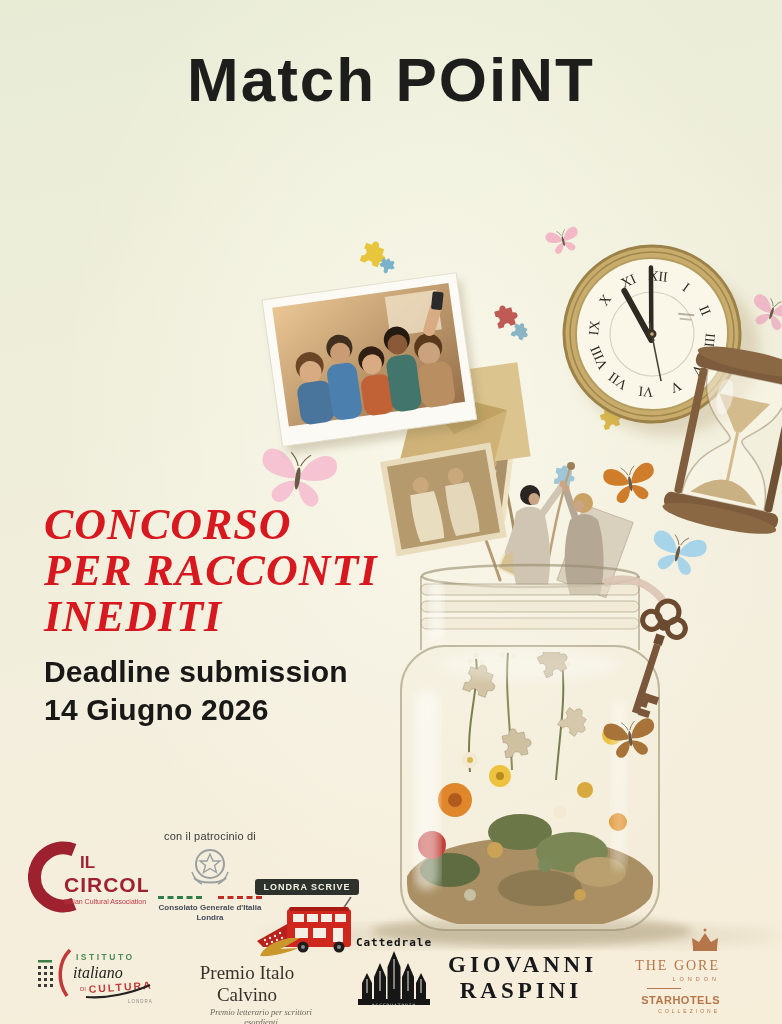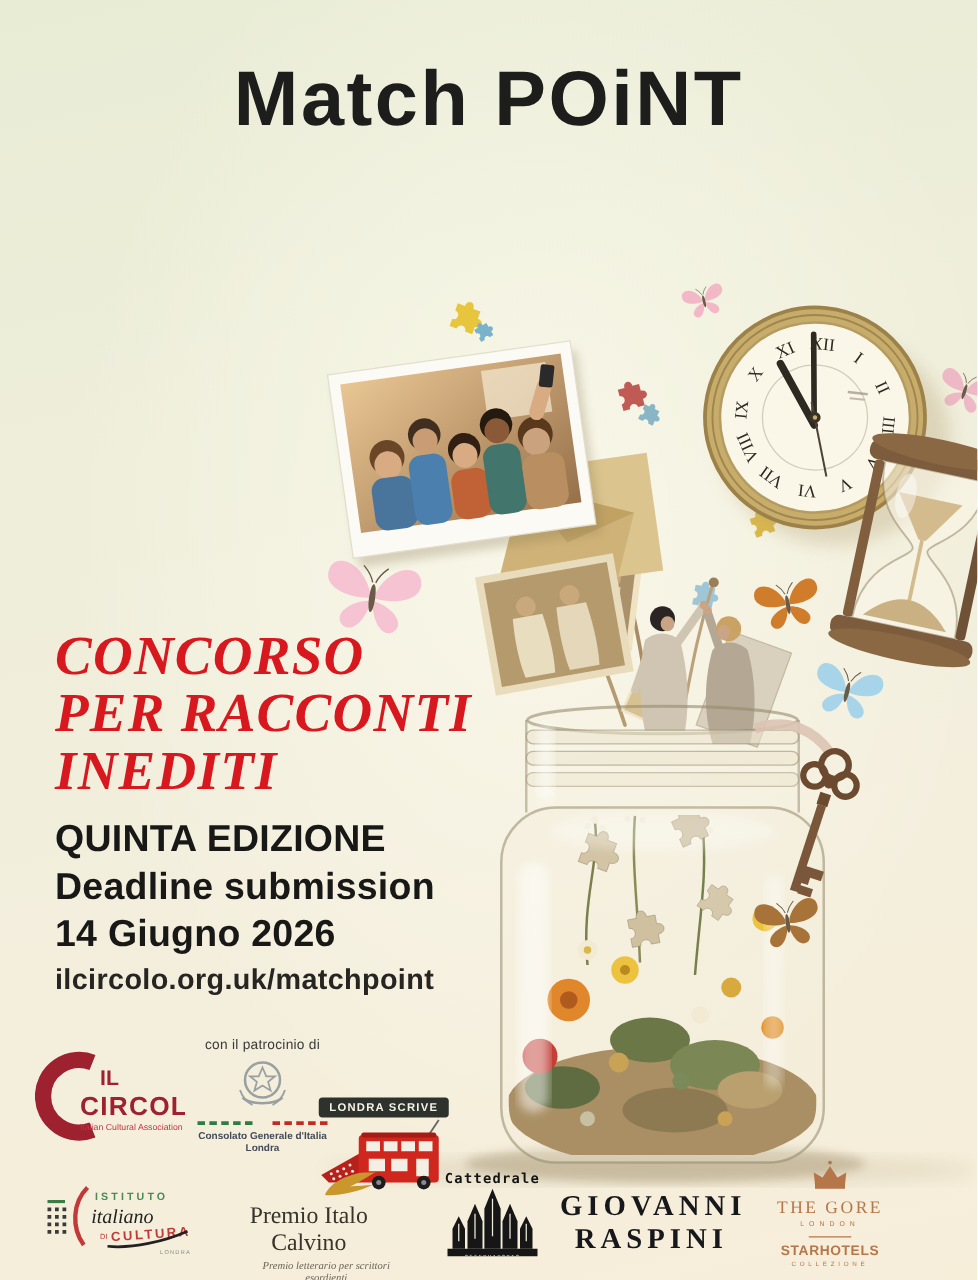--- a/index.html
+++ b/index.html
@@ -56,21 +56,21 @@
   .calvino .name{font-family:"Liberation Serif", serif;font-size:19px;margin-top:26px;}
   .calvino .sub{font-family:"Liberation Serif", serif;font-style:italic;font-size:8.5px;color:#6b645a;margin-top:1px;margin-left:28px;}
   .calvino svg{position:absolute;right:14px;top:2px;}
   
   .cattedrale{left:350px;top:936px;width:88px;text-align:center;}
   .cattedrale .name{font-family:"DejaVu Sans Mono", monospace;font-weight:700;font-size:11px;letter-spacing:1px;color:#141414;}
   
   .raspini{left:448px;top:952px;width:146px;text-align:center;color:#17181c;
     font-family:"Liberation Serif", serif;font-size:23px;font-weight:600;letter-spacing:4px;line-height:26px;}
   
-  .gore{left:608px;top:928px;width:112px;text-align:center;color:#b5764a;}
+  .gore{left:608px;top:928px;width:112px;text-align:right;color:#b5764a;}
   .gore .name{font-family:"Liberation Serif", serif;font-size:14px;letter-spacing:2px;margin-top:2px;}
   .gore .city{font-size:5.5px;letter-spacing:4px;margin-top:2px;}
   .gore .rule{width:34px;border-top:1px solid #b5764a;margin:6px auto 5px auto;}
   .gore .brand{font-size:11px;font-weight:700;letter-spacing:.5px;}
   .gore .coll{font-size:5px;letter-spacing:3px;margin-top:2px;}
 </style>
 </head>
 <body>
 
 <div class="poster">
@@ -323,25 +323,23 @@
   </svg>
 
   <div class="text-layer">
     <div class="abs gothic-title">Match POiNT</div>
     <div class="abs headline">
       <div>CONCORSO</div>
       <div>PER RACCONTI</div>
       <div>INEDITI</div>
     </div>
     <div class="abs info">
-      <div>QUINTA EDIZIONE</div>
       <div>Deadline submission</div>
       <div>14 Giugno 2026</div>
     </div>
-    <div class="abs website">ilcircolo.org.uk/matchpoint</div>
   </div>
 
   <div class="logos">
 
     <div class="abs circolo">
       <svg width="120" height="84" viewBox="0 0 120 84">
         <path d="M46,16 A29,29 0 1 0 46,70" fill="none" stroke="#9e2130" stroke-width="13"></path>
         <text x="52" y="34" font-size="17" font-weight="bold" fill="#9e2130" font-family="Liberation Sans, sans-serif">IL</text>
         <text x="36" y="58" font-size="21" font-weight="bold" fill="#9e2130" letter-spacing="1" font-family="Liberation Sans, sans-serif">CIRCOLO</text>
         <text x="36" y="70" font-size="7" fill="#c03744" font-family="Liberation Sans, sans-serif">Italian Cultural Association</text>

